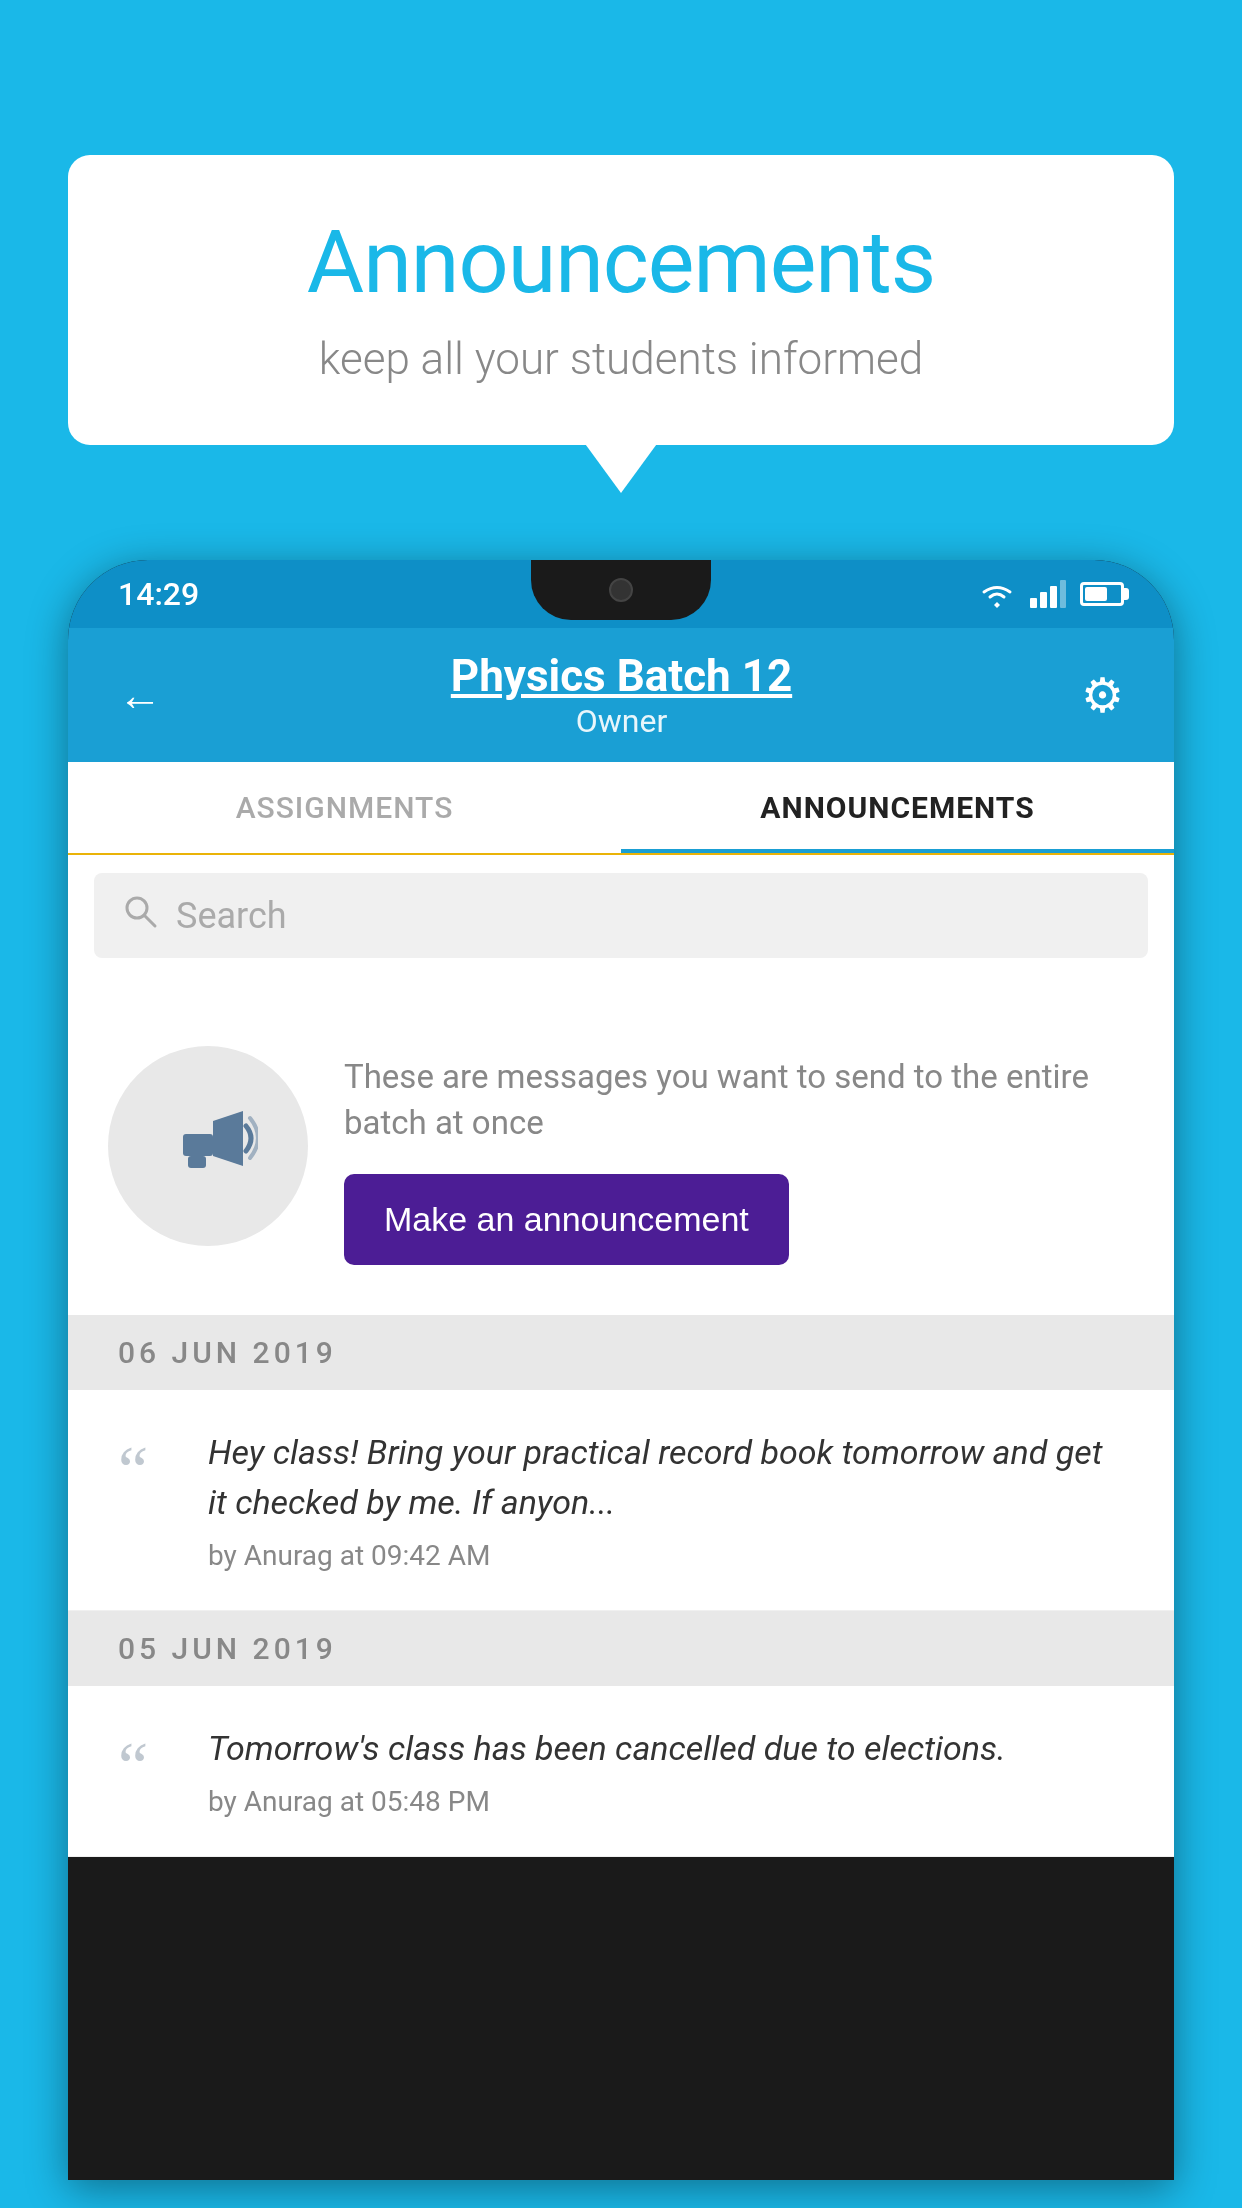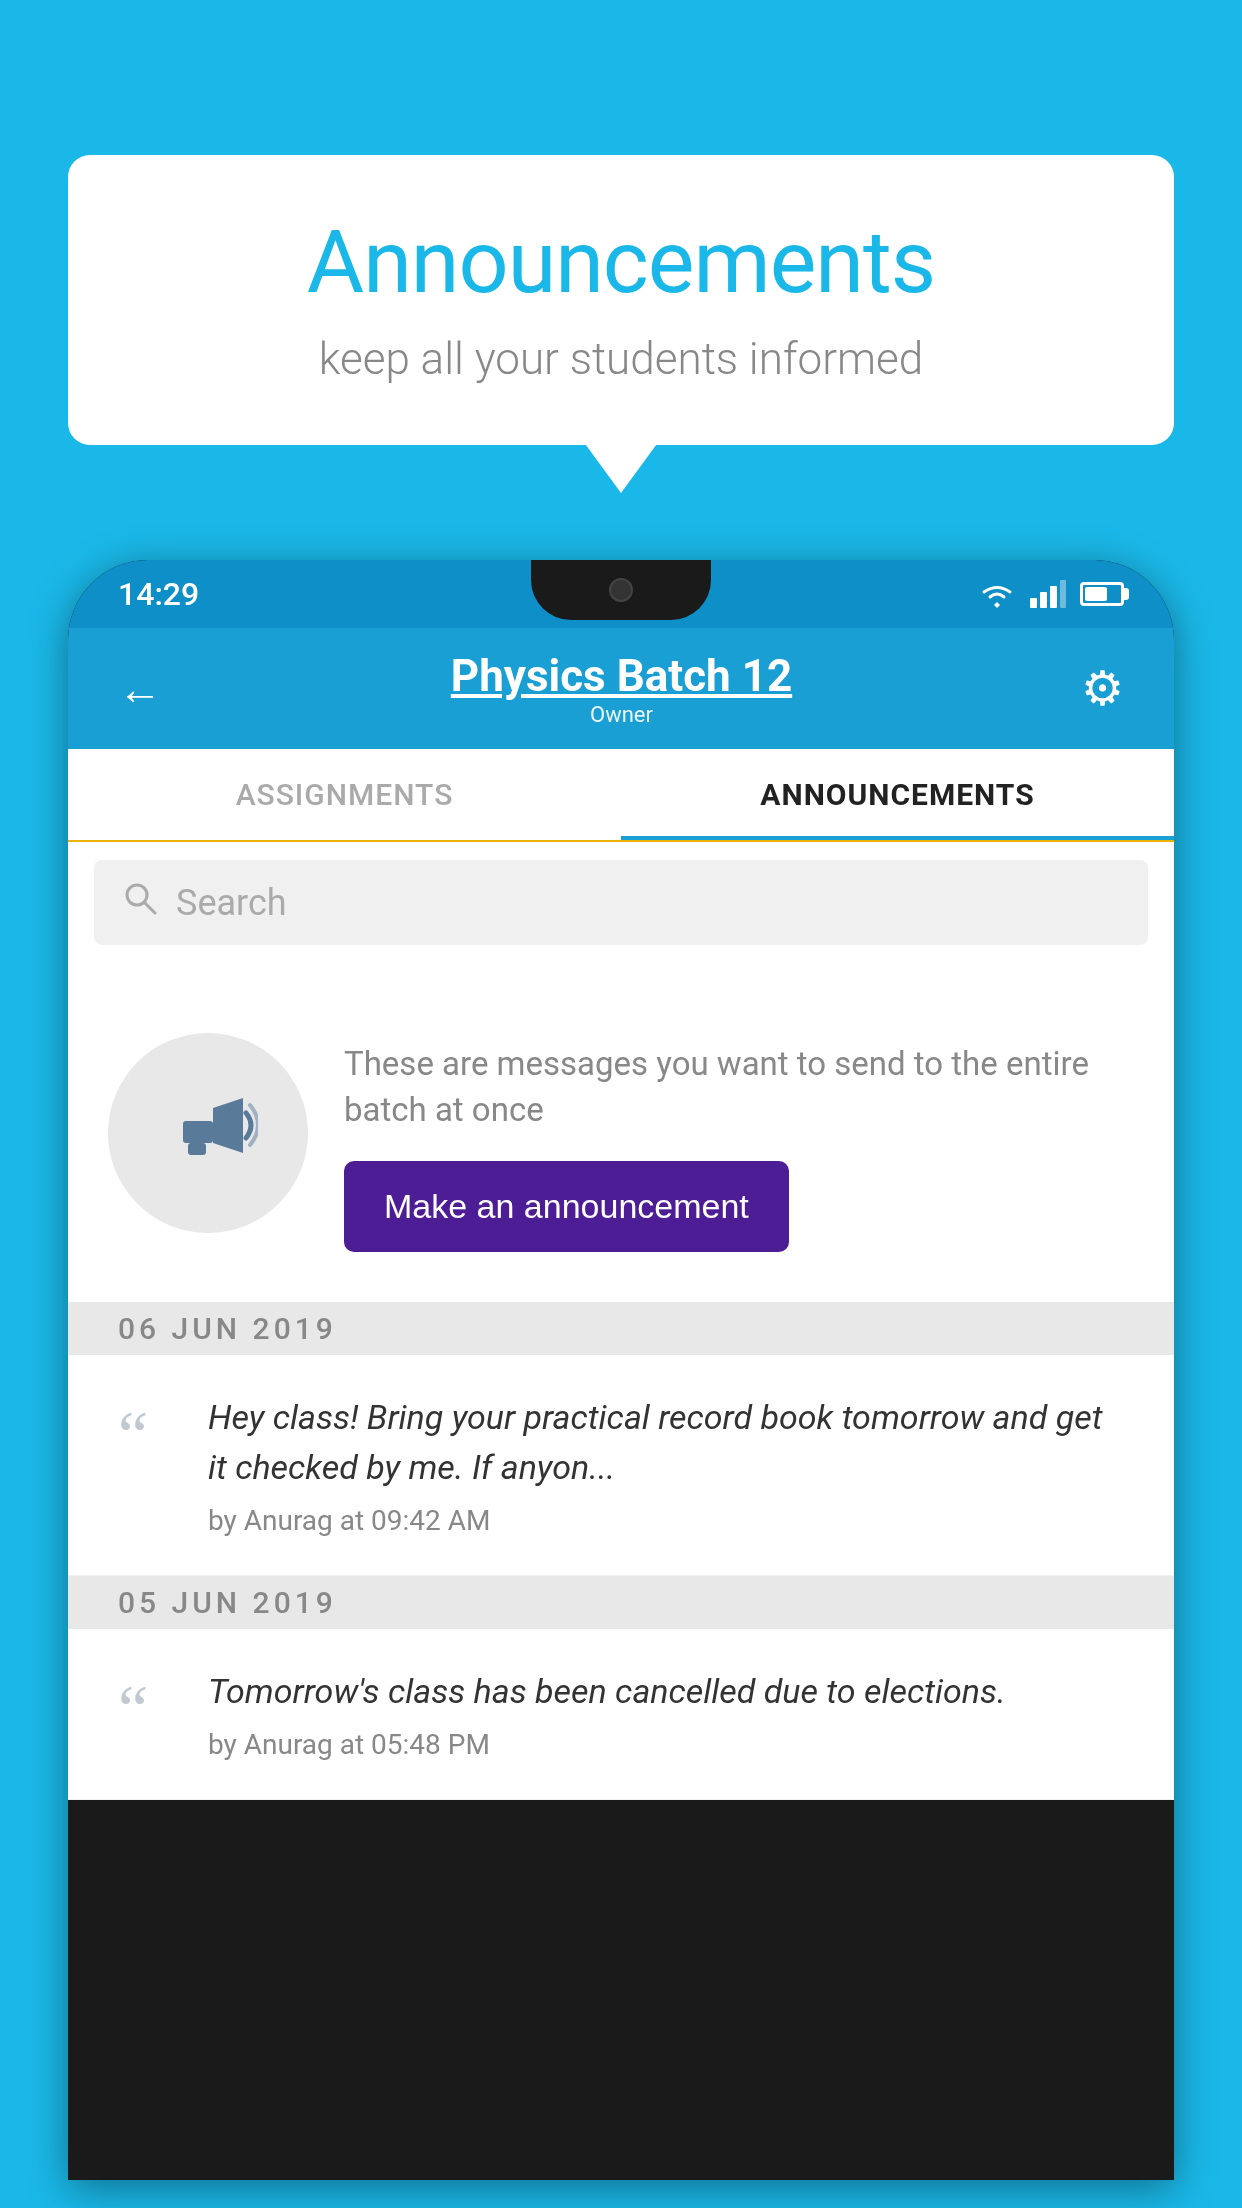--- a/index.html
+++ b/index.html
@@ -176,21 +176,21 @@
 
     .header-title {
       color: white;
       font-size: 44px;
       font-weight: 700;
       text-decoration: underline;
     }
 
     .header-subtitle {
       color: rgba(255,255,255,0.9);
-      font-size: 22px;
+      font-size: 32px;
     }
 
     .settings-btn {
       color: white;
       font-size: 48px;
       cursor: pointer;
     }
 
     
     .tab-bar {
@@ -291,21 +291,21 @@
       border-radius: 10px;
       padding: 26px 40px;
       font-size: 34px;
       cursor: pointer;
       display: inline-block;
     }
 
     
     .date-divider {
       background: #e8e8e8;
-      padding: 9px 50px;
+      padding: 20px 50px;
       color: #888;
       font-size: 30px;
       letter-spacing: 4px;
       font-weight: 500;
     }
 
     
     .announcement-item {
       background: white;
       padding: 38px 50px;

